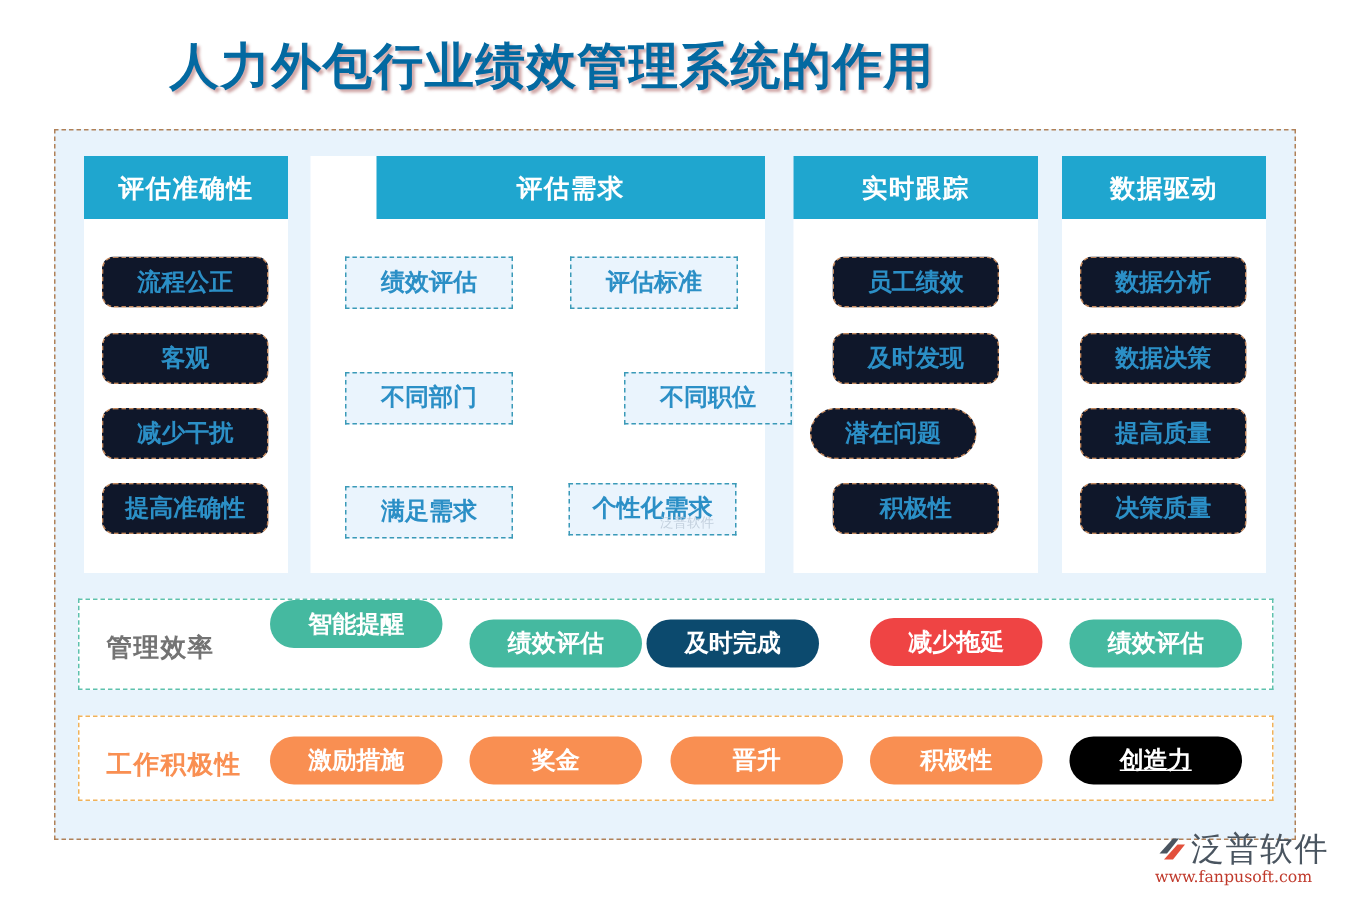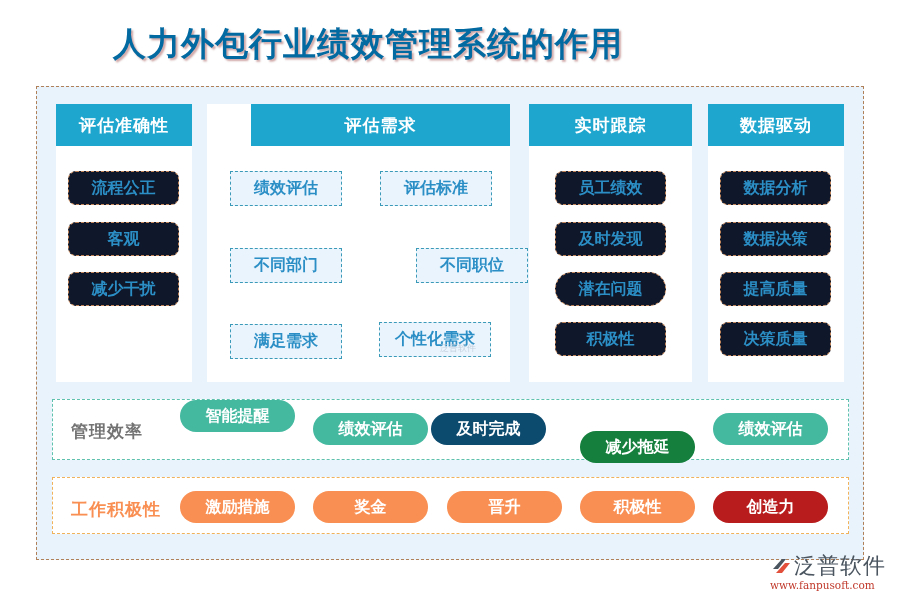--- a/index.html
+++ b/index.html
@@ -35,66 +35,67 @@
 
 <div class="title">人力外包行业绩效管理系统的作用</div>
 
 <div class="frame"></div>
 
 <div class="col" style="left:56px;width:136px;">
   <div class="col-head">评估准确性</div>
   <div class="pill-o" style="left:12px;top:67px;">流程公正</div>
   <div class="pill-o" style="left:12px;top:118px;text-align:right;">客观</div>
   <div class="pill-o" style="left:12px;top:168px;">减少干扰</div>
+  <div class="pill-o" style="left:12px;top:218px;">提高准确性</div>
 </div>
 
 <div class="col" style="left:207px;width:259px;padding-left:44px;">
   <div class="col-head">评估需求</div>
   <div class="box-b" style="left:23px;top:67px;">绩效评估</div>
   <div class="box-b" style="left:173px;top:67px;">评估标准</div>
   <div class="box-b" style="left:23px;top:144px;">不同部门</div>
   <div class="box-b" style="left:173px;top:144px;margin-left:36px;">不同职位</div>
   <div class="box-b" style="left:23px;top:220px;">满足需求</div>
   <div class="box-b" style="left:172px;top:218px;">个性化需求</div>
 </div>
 
 <div class="col" style="left:529px;width:163px;">
   <div class="col-head">实时跟踪</div>
   <div class="pill-o" style="left:26px;top:67px;">员工绩效</div>
   <div class="pill-o" style="left:26px;top:118px;">及时发现</div>
-  <div class="pill-o" style="left:26px;top:168px;border-radius:17px;">潜在问题</div>
+  <div class="pill-o" style="left:11px;top:168px;border-radius:17px;">潜在问题</div>
   <div class="pill-o" style="left:26px;top:218px;">积极性</div>
 </div>
 
 <div class="col" style="left:708px;width:136px;">
   <div class="col-head">数据驱动</div>
   <div class="pill-o" style="left:12px;top:118px;">数据决策</div>
   <div class="pill-o" style="left:12px;top:67px;">数据分析</div>
   <div class="pill-o" style="left:12px;top:168px;">提高质量</div>
   <div class="pill-o" style="left:12px;top:218px;">决策质量</div>
 </div>
 
 <div class="wm">泛普软件</div>
 
 <div class="band" style="top:399px;height:61px;border:1.5px dashed #5ec1ad;">
   <div class="band-label" style="top:20px;color:#737373;">管理效率</div>
   <div class="chip" style="left:127px;top:0;background:#45b9a0;">智能提醒</div>
   <div class="chip" style="left:260px;top:13px;background:#45b9a0;">绩效评估</div>
   <div class="chip" style="left:378px;top:13px;background:#0c4a6e;">及时完成</div>
-  <div class="chip" style="left:527px;top:31px;background:#15803d;">减少拖延</div>
+  <div class="chip" style="left:527px;top:12px;background:#ef4444;">减少拖延</div>
   <div class="chip" style="left:660px;top:13px;background:#45b9a0;">绩效评估</div>
 </div>
 
 <div class="band" style="top:477px;height:57px;border:1.5px dashed #f0b25a;">
   <div class="band-label" style="top:20px;color:#f98f52;">工作积极性</div>
   <div class="chip" style="left:127px;top:13px;background:#f98f52;">激励措施</div>
   <div class="chip" style="left:260px;top:13px;background:#f98f52;">奖金</div>
   <div class="chip" style="left:394px;top:13px;background:#f98f52;">晋升</div>
   <div class="chip" style="left:527px;top:13px;background:#f98f52;">积极性</div>
-  <div class="chip" style="left:660px;top:13px;background:#b91c1c;">创造力</div>
+  <div class="chip" style="left:660px;top:13px;background:#000000;text-decoration:underline;">创造力</div>
 </div>
 
 <div class="logo">
   <svg class="logo-mark" viewBox="0 0 22 22">
     <path d="M3 14 L12 4 L16 4 L8 14 Z" fill="#4a5560"></path>
     <path d="M6 18 L15 8 L20 8 L12 18 Z" fill="#e2503c"></path>
   </svg>
   <div class="logo-text">泛普软件</div>
   <div class="logo-url">www.fanpusoft.com</div>
 </div>

